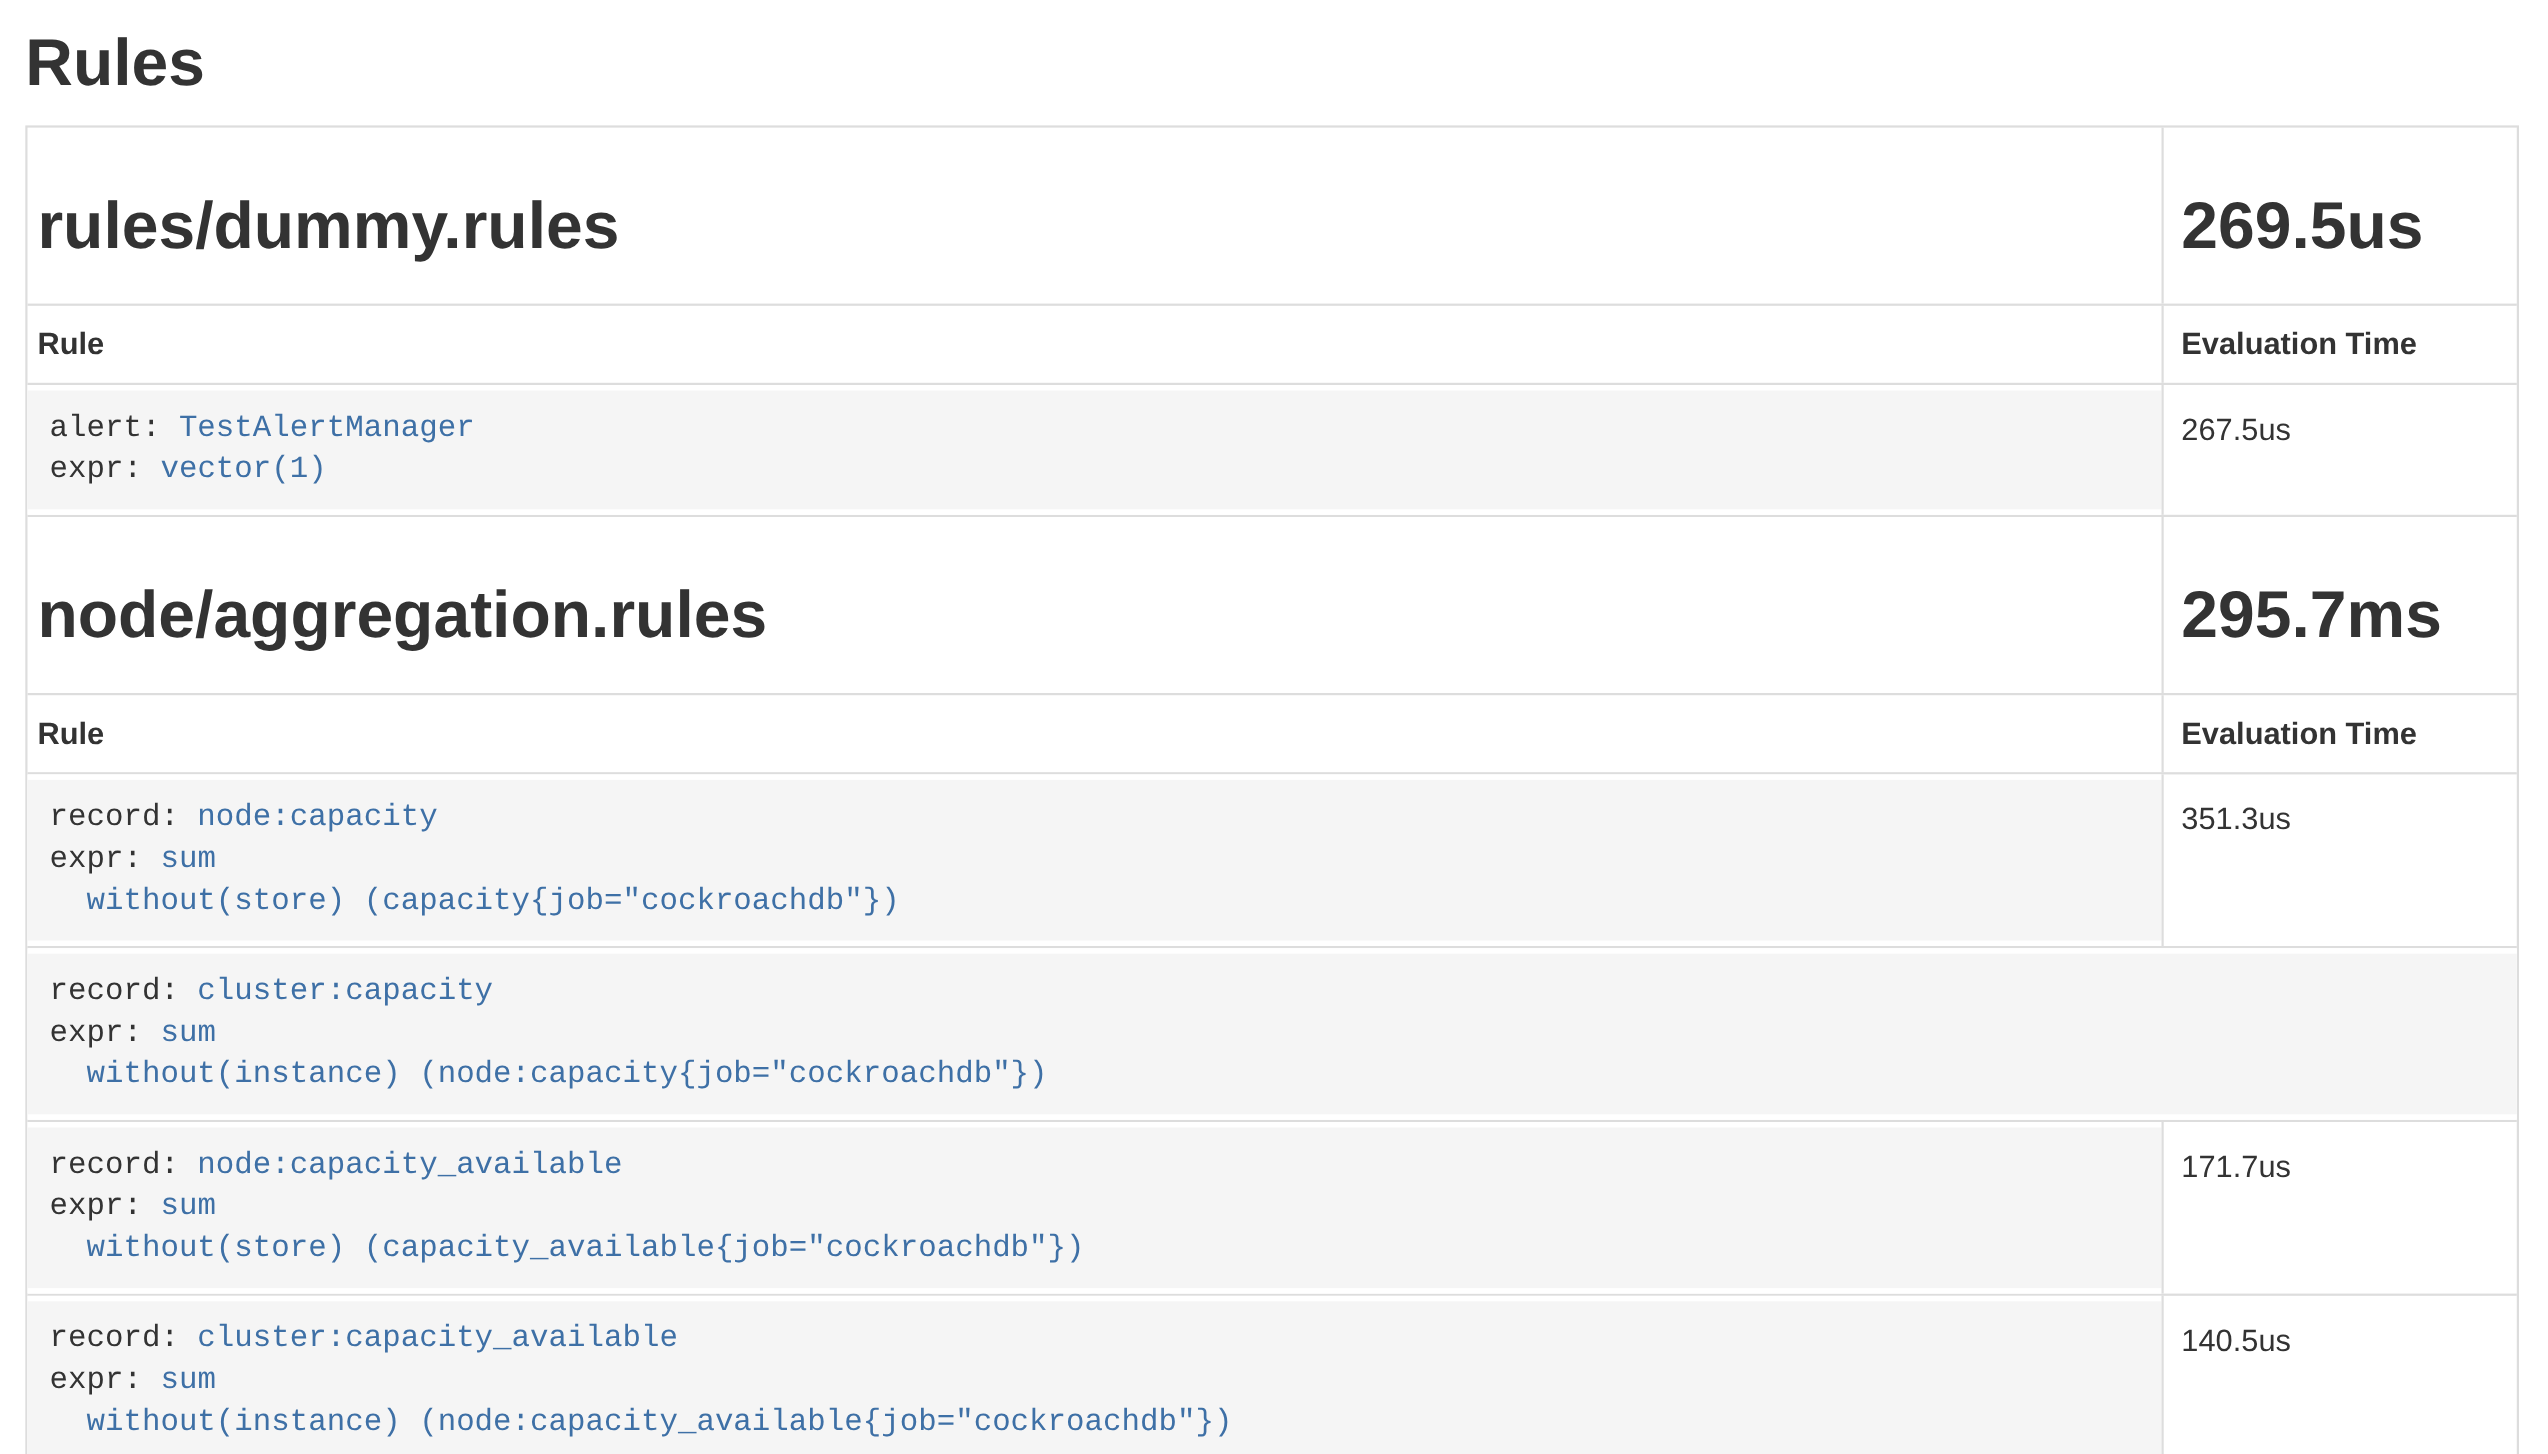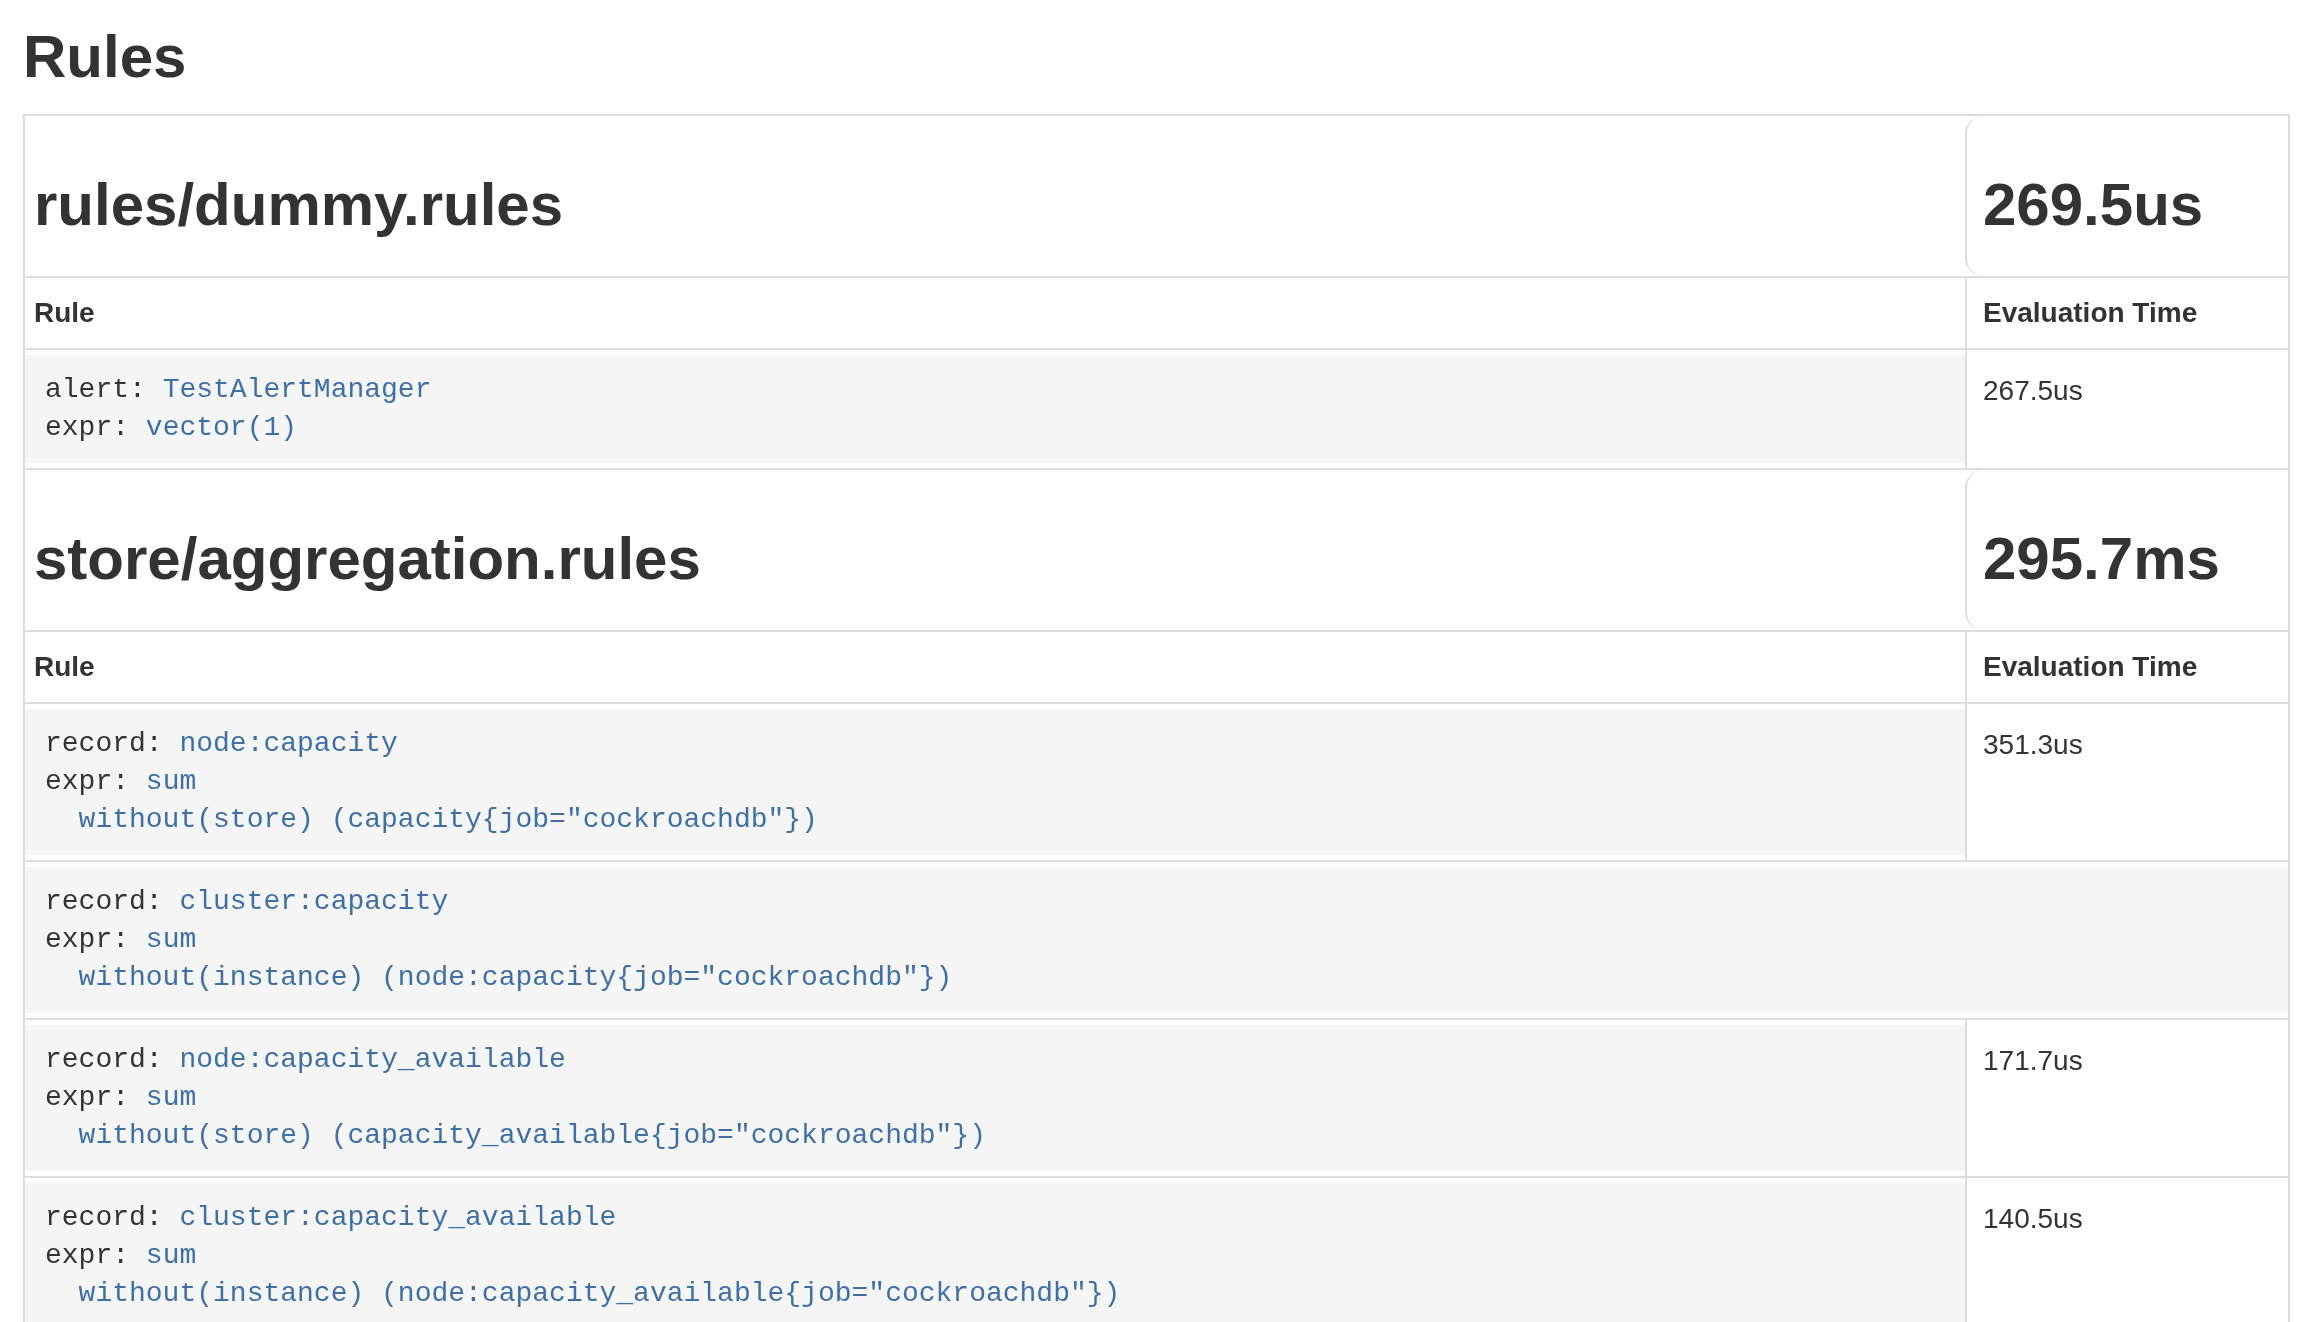--- a/index.html
+++ b/index.html
@@ -25,21 +25,21 @@
     background:#ffffff;
   }
   .row{display:flex;align-items:stretch;}
   .rules-table .row{border-top:2px solid var(--border);}
   .rules-table .group:first-child .group-row{border-top:none;}
   .cell{min-width:0;}
   .cell.left{flex:1 1 auto;}
   .cell.right{flex:0 0 323px;width:323px;border-left:2px solid var(--border);}
   
   .group-row .cell.left{padding:56px 0 22px 9px;}
-  .group-row .cell.right{padding:56px 0 38px 16px;border-radius:18px;}
+  .group-row .cell.right{padding:56px 0 38px 16px;}
   .h2{
     margin:0;font-size:60px;line-height:66px;font-weight:700;color:var(--text);
     white-space:nowrap;
   }
   
   .head-row .cell{font-size:28px;line-height:40px;font-weight:700;color:var(--text);}
   .head-row .cell.left{padding:15px 0 12px 9px;}
   .head-row .cell.right{padding:15px 15px 15px 16px;}
   
   .rule-row .cell.left{padding:5px 0;background:#ffffff;}
@@ -77,21 +77,21 @@
     <div class="cell left">
       <pre class="rule-code"><span>alert: </span><a class="rule-link" href="#">TestAlertManager</a>
 <span>expr: </span><a class="rule-link" href="#">vector(1)</a></pre>
     </div>
     <div class="cell right">267.5us</div>
   </div>
       </section>
       <section class="group">
     <div class="row group-row">
       <div class="cell left">
-        <h2 class="h2">store/aggregation.rules</h2>
+        <h2 class="h2">node/aggregation.rules</h2>
       </div>
       <div class="cell right">
         <h2 class="h2">295.7ms</h2>
       </div>
     </div>
     <div class="row head-row">
       <div class="cell left">Rule</div>
       <div class="cell right">Evaluation Time</div>
     </div>
   <div class="row rule-row">

